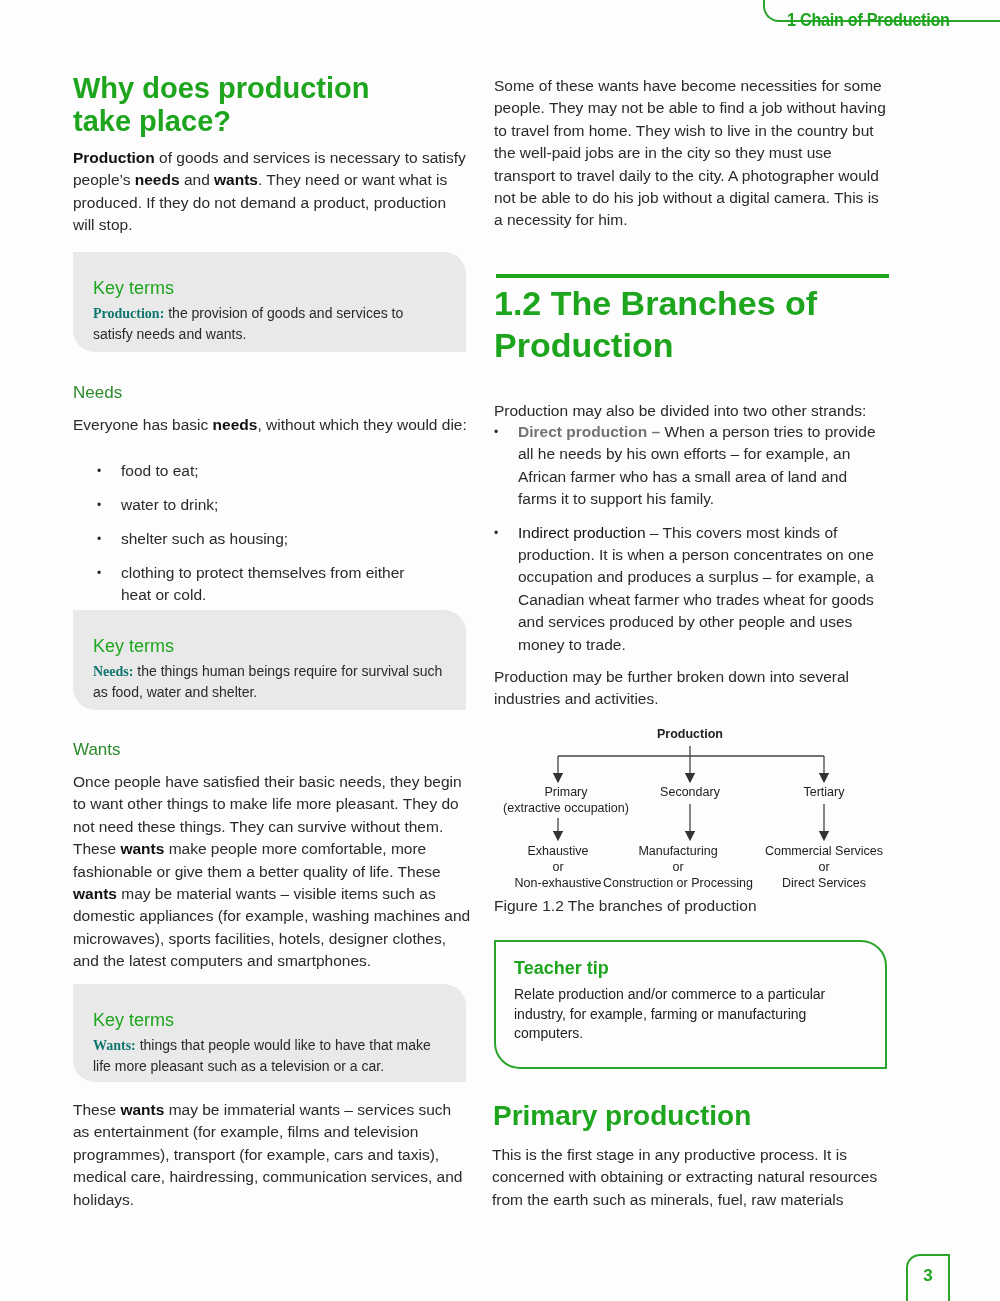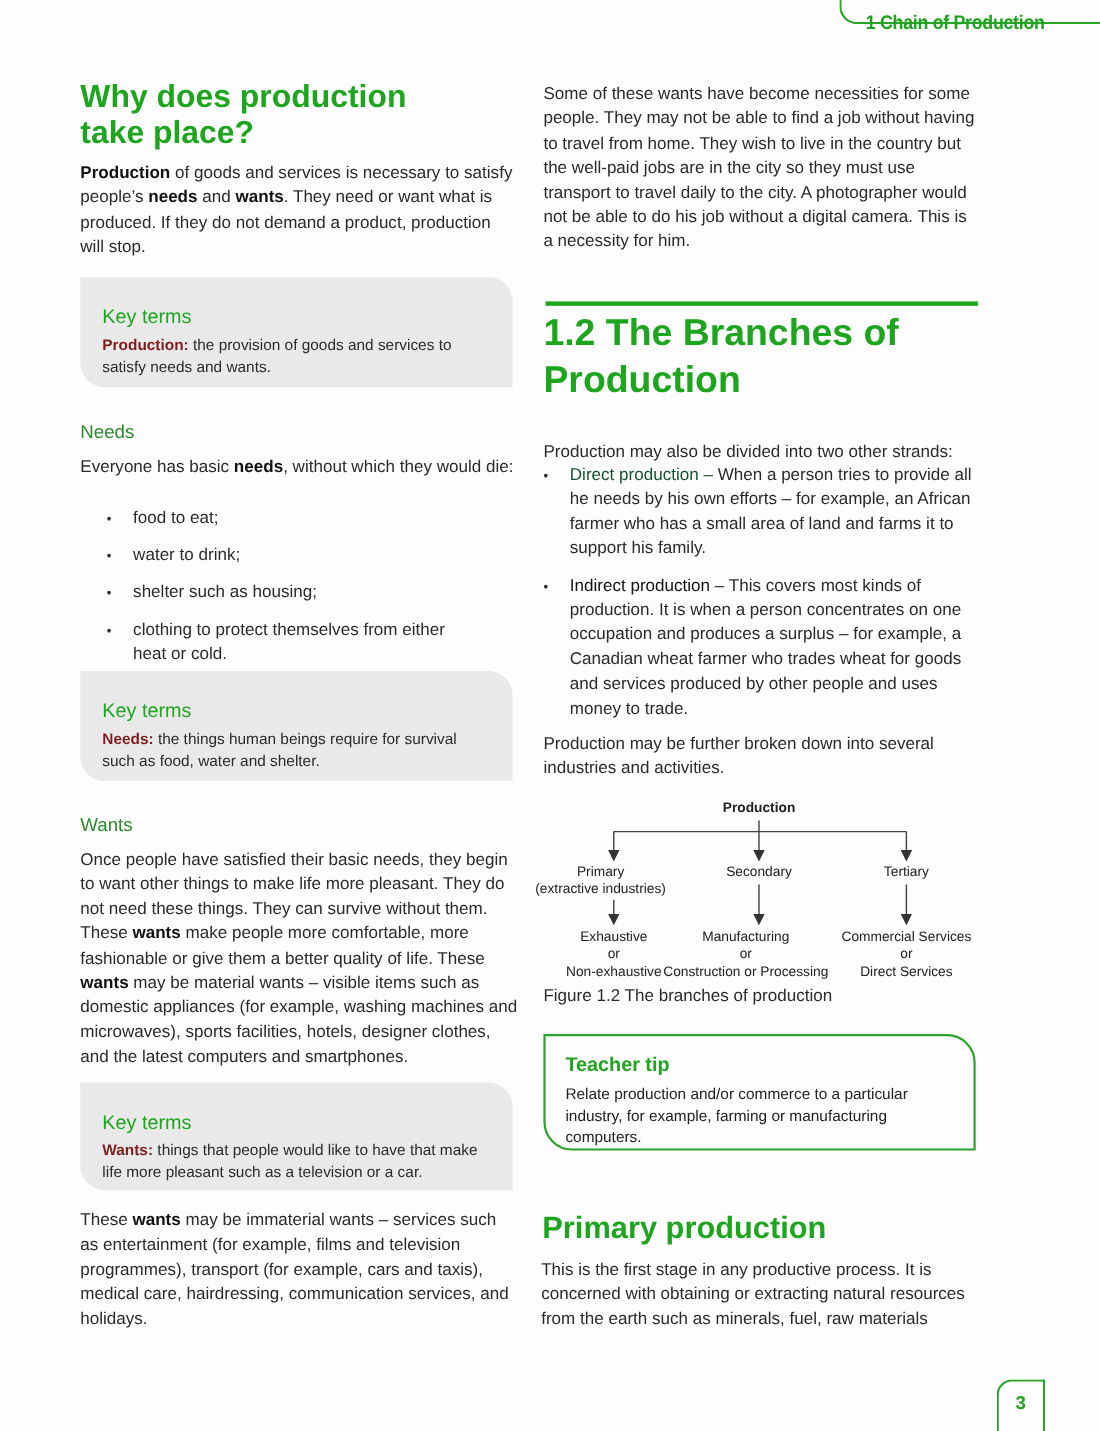--- a/index.html
+++ b/index.html
@@ -26,39 +26,39 @@
   .p { font-size: 15.5px; line-height: 22.4px; color: #2a2a2a; }
   .p b { font-weight: bold; color: #111; }
   .sub-h { font-size: 17px; color: #2a8a2a; }
 
   .keybox {
     position: absolute; background: #e9e9e9; border-top-right-radius: 22px; border-bottom-left-radius: 22px;
     padding: 26px 20px 12px 20px;
   }
   .keybox .kt { font-size: 18px; color: #1ea51e; margin-bottom: 4px; }
   .keybox .kd { font-size: 14px; line-height: 20px; color: #2a2a2a; }
-  .keybox .kd b { color: #7f1d1d; }
+  .keybox .kd b { color: #0f766e; font-family: Liberation Serif, serif; }
 
   ul.bullets { list-style: none; margin-top: 12px; }
   ul.bullets li { position: relative; padding-left: 48px; font-size: 15.5px; line-height: 22.4px; margin-bottom: 11.5px; }
   ul.bullets li::before { content: "•"; position: absolute; left: 24px; top: 0; font-size: 12px; }
 
   ul.rbullets { list-style: none; }
   ul.rbullets li { position: relative; padding-left: 24px; font-size: 15.5px; line-height: 22.4px; margin-bottom: 11px; }
   ul.rbullets li::before { content: "•"; position: absolute; left: 0; top: 0; font-size: 12px; }
 
   .rule { position: absolute; left: 496px; top: 274px; width: 393px; height: 4px; background: #1ea51e; }
 
   
   .diagram { position: absolute; left: 494px; top: 722px; width: 396px; height: 170px; font-size: 12.5px; color: #222; }
   .diagram .node { position: absolute; text-align: center; line-height: 16px; transform: translateX(-50%); white-space: nowrap; }
   .diagram svg { position: absolute; left: 0; top: 0; }
 
   .tipbox {
-    position: absolute; left: 494px; top: 940px; width: 393px; height: 106px;
+    position: absolute; left: 494px; top: 940px; width: 393px; height: 129px;
     border: 2px solid #2aa52a; border-top-right-radius: 26px; border-bottom-left-radius: 26px;
     padding: 16px 18px;
   }
   .tipbox .tt { font-size: 18px; font-weight: bold; color: #1ea51e; margin-bottom: 6px; }
   .tipbox .td { font-size: 14px; line-height: 19.5px; color: #222; }
 
   .page-num {
     position: absolute; left: 906px; top: 1254px; width: 44px; height: 47px;
     border-left: 2px solid #2aa52a; border-top: 2px solid #2aa52a; border-right: 2px solid #2aa52a;
     border-top-left-radius: 14px; text-align: center; padding-top: 10px;
@@ -121,21 +121,21 @@
 <div class="rule"></div>
 
 <h2 class="col col-right h-big" style="top:282px; font-size:34px; line-height:42px;">
   <span>1.2 The Branches of</span><br>
   <span>Production</span>
 </h2>
 
 <p class="col col-right p" style="top:387px;margin-top:13px;">Production may also be divided into two other strands:</p>
 
 <ul class="col col-right rbullets" style="top:421px;">
-  <li><b style="font-weight:normal;color:#14532d;">Direct production –</b><span> When a person tries to provide all he needs by his own efforts – for example, an African farmer who has a small area of land and farms it to support his family.</span></li>
+  <li><b style="font-weight:bold;color:#737373;">Direct production –</b><span> When a person tries to provide all he needs by his own efforts – for example, an African farmer who has a small area of land and farms it to support his family.</span></li>
   <li><b style="font-weight:normal;color:#111;">Indirect production</b><span> – This covers most kinds of production. It is when a person concentrates on one occupation and produces a surplus – for example, a Canadian wheat farmer who trades wheat for goods and services produced by other people and uses money to trade.</span></li>
 </ul>
 
 <p class="col col-right p" style="top:666px;">Production may be further broken down into several industries and activities.</p>
 
 <div class="diagram">
   <svg width="396" height="170">
     <defs>
       <marker id="ah" markerWidth="8" markerHeight="8" refX="4" refY="4" orient="auto">
         <path d="M0,0 L8,4 L0,8 z" fill="#333"></path>
@@ -144,23 +144,23 @@
     <line x1="64" y1="34" x2="330" y2="34" stroke="#444" stroke-width="1.3"></line>
     <line x1="64" y1="34" x2="64" y2="56" stroke="#444" stroke-width="1.3" marker-end="url(#ah)"></line>
     <line x1="196" y1="24" x2="196" y2="56" stroke="#444" stroke-width="1.3" marker-end="url(#ah)"></line>
     <line x1="330" y1="34" x2="330" y2="56" stroke="#444" stroke-width="1.3" marker-end="url(#ah)"></line>
     <line x1="64" y1="96" x2="64" y2="114" stroke="#444" stroke-width="1.3" marker-end="url(#ah)"></line>
     <line x1="196" y1="82" x2="196" y2="114" stroke="#444" stroke-width="1.3" marker-end="url(#ah)"></line>
     <line x1="330" y1="82" x2="330" y2="114" stroke="#444" stroke-width="1.3" marker-end="url(#ah)"></line>
   </svg>
   <div class="node" style="left:196px; top:4px; font-weight:bold;">Production</div>
 
-  <div class="node" style="left:52px; top:62px;">
+  <div class="node" style="left:72px; top:62px;">
     <span>Primary</span><br>
-    <span>(extractive industries)</span>
+    <span>(extractive occupation)</span>
   </div>
   <div class="node" style="left:196px; top:62px;">Secondary</div>
   <div class="node" style="left:330px; top:62px;">Tertiary</div>
 
   <div class="node" style="left:64px; top:121px;">
     <span>Exhaustive</span><br>
     <span>or</span><br>
     <span>Non-exhaustive</span>
   </div>
   <div class="node" style="left:184px; top:121px;">

